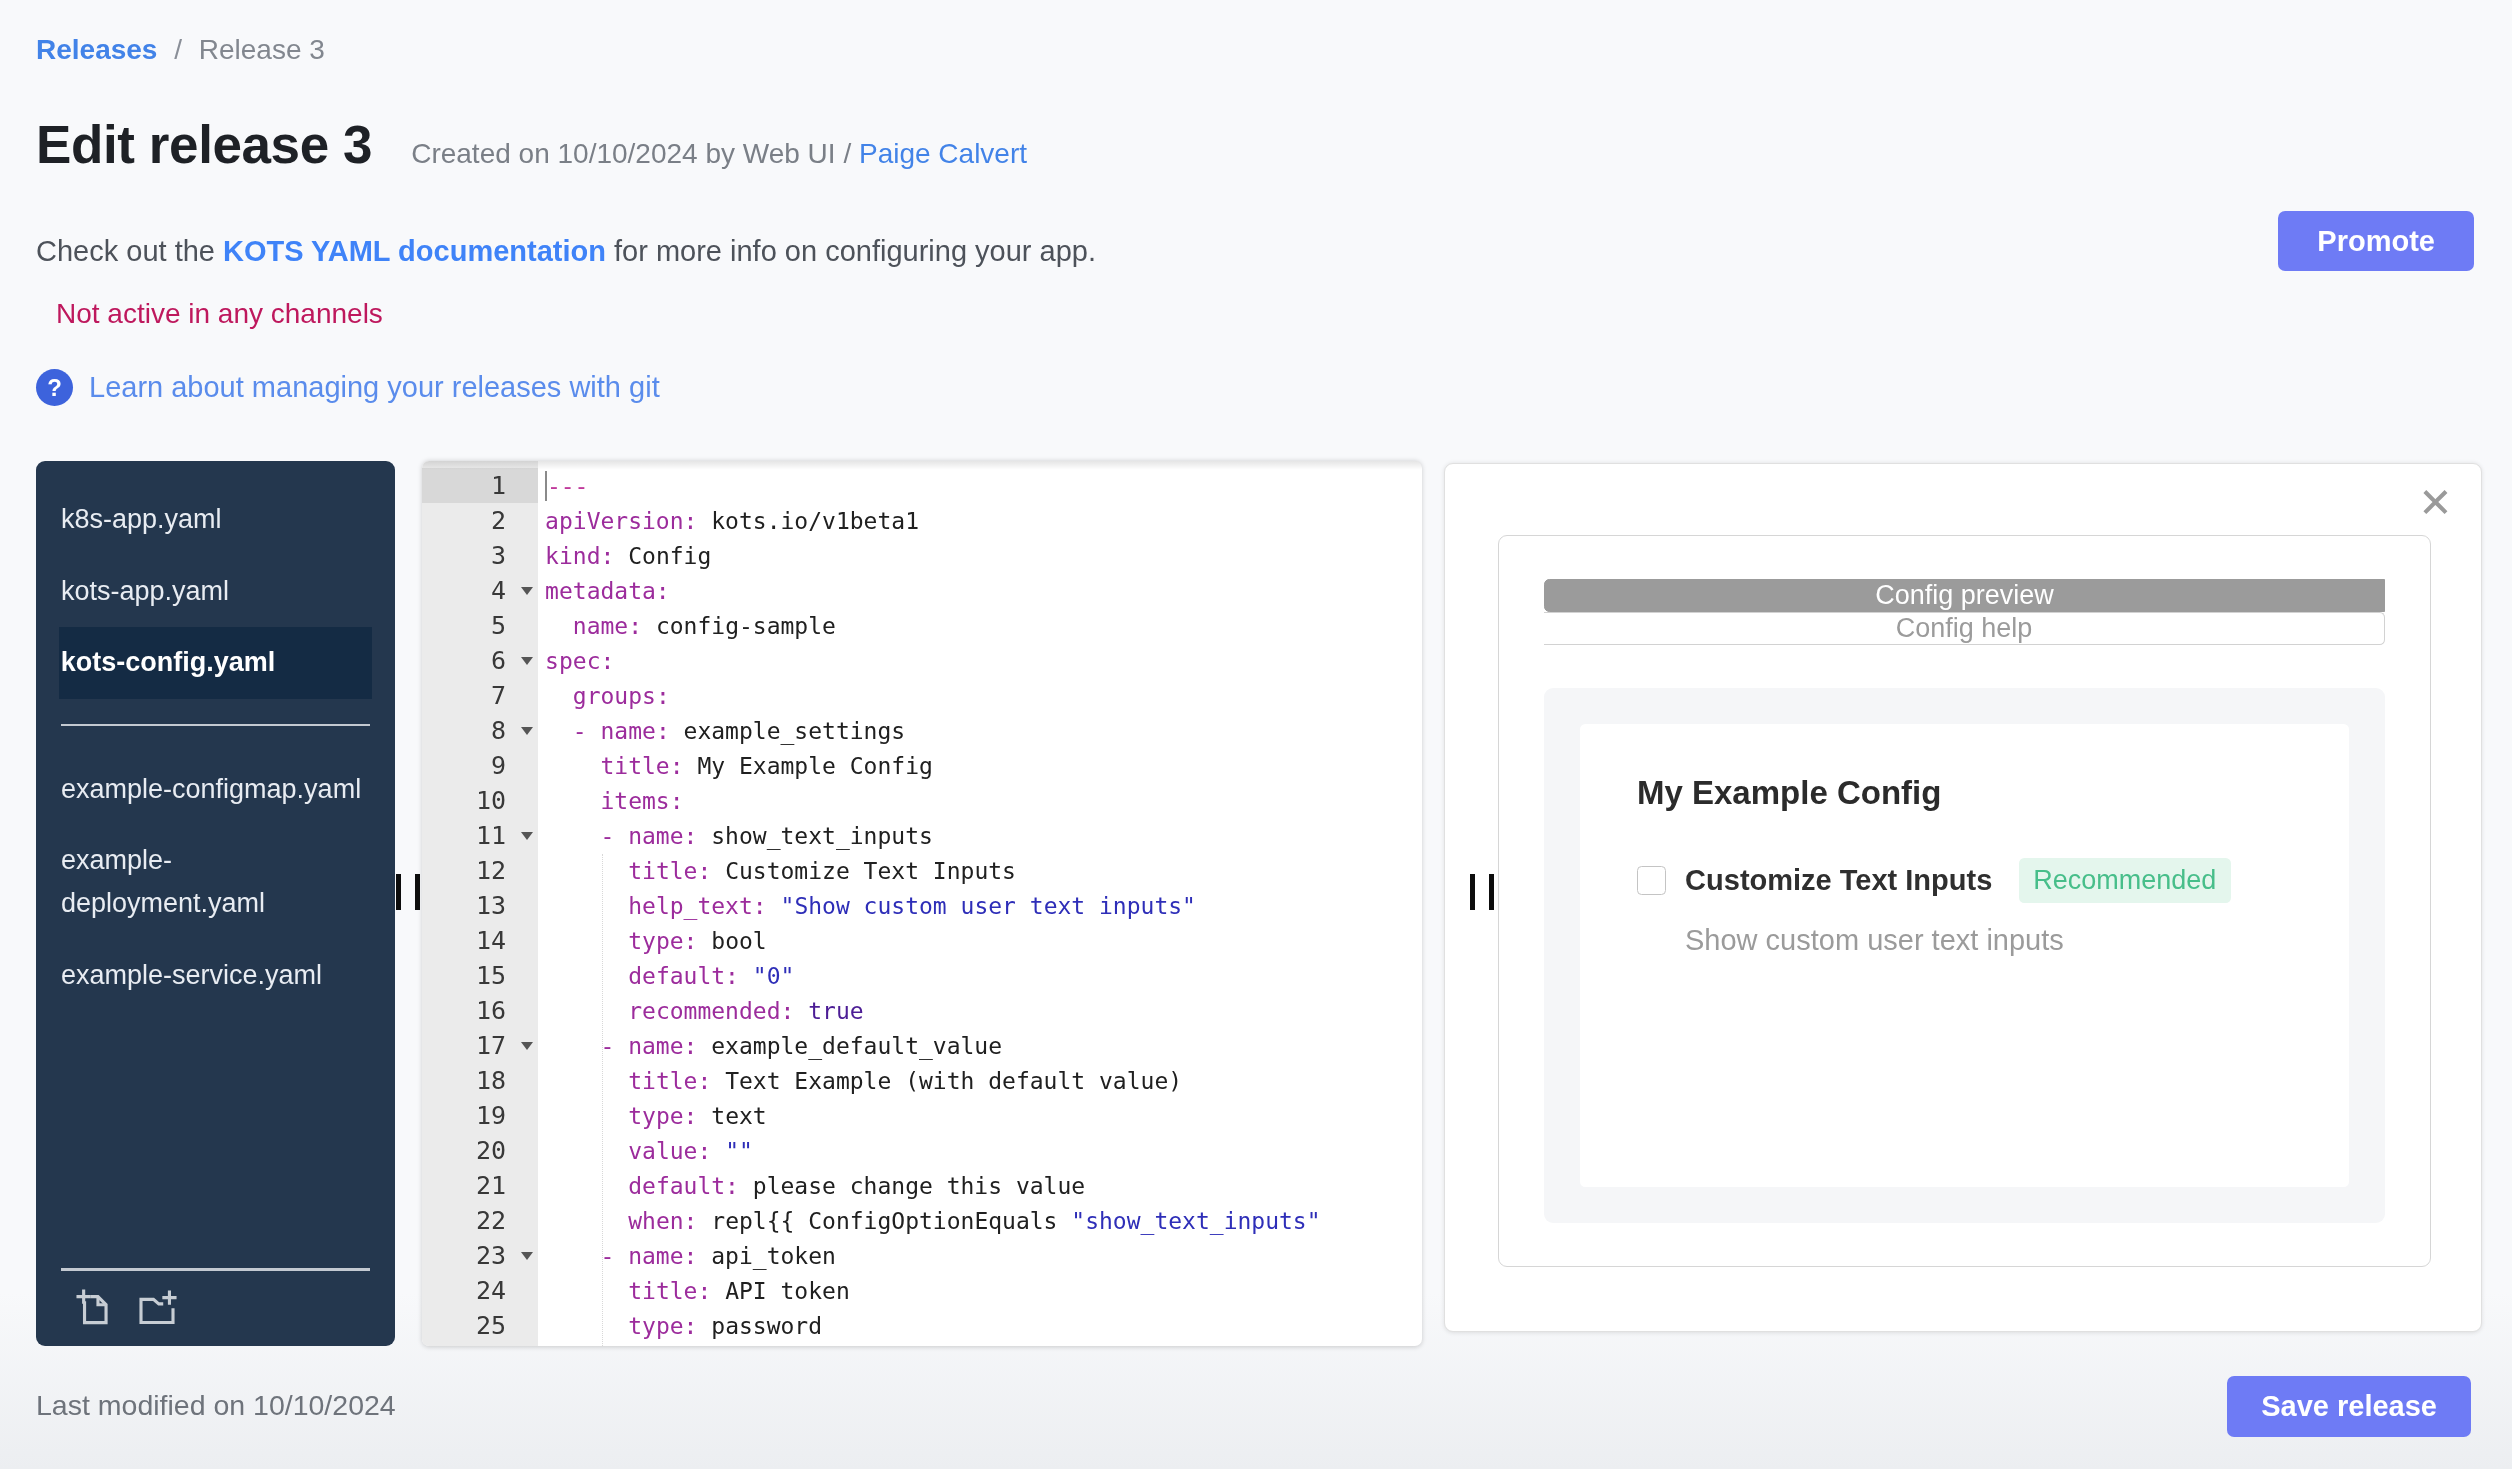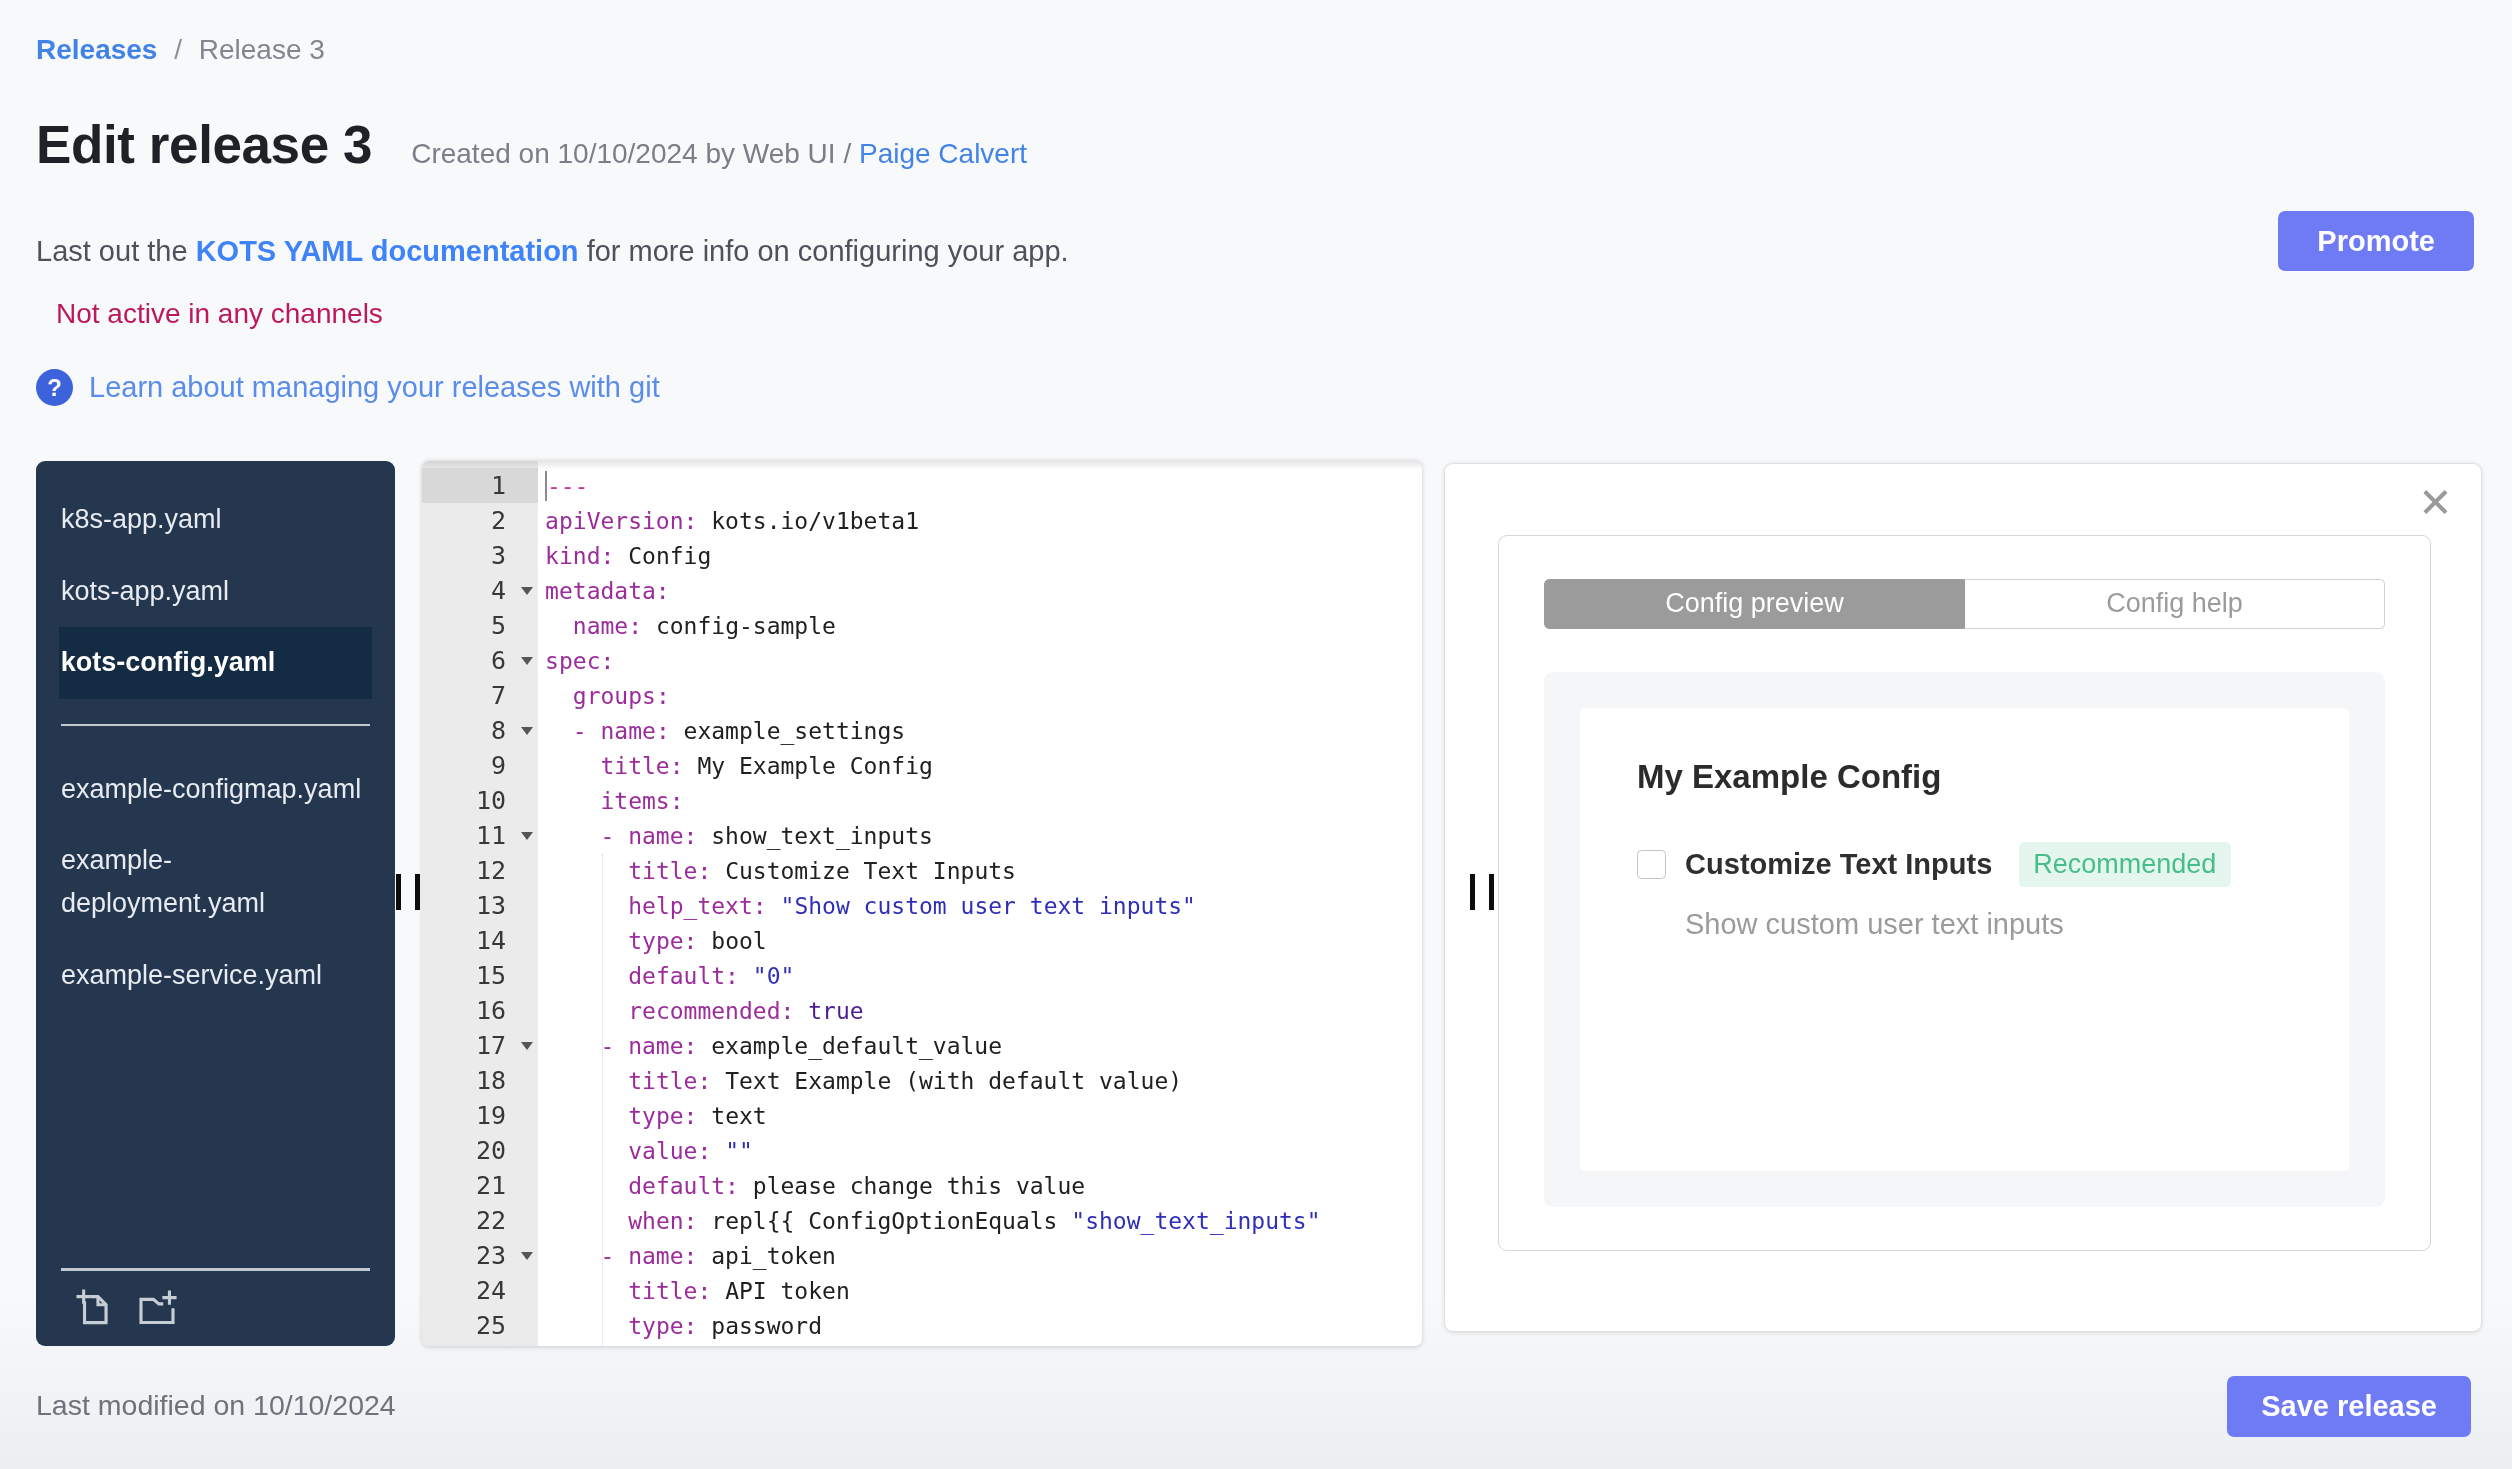--- a/index.html
+++ b/index.html
@@ -66,21 +66,21 @@
   .tok-str  { color:#2E2EB8; }
   .tok-bool { color:#4c1d95; }
   .tok-doc  { color:#C0399B; }
   
   .preview-panel { width:1038px; flex:none; background:#fff; border:0.9px solid #E0E0E0;
                    border-radius:9px; margin:1.8px 0 14.3px; position:relative;
                    box-shadow:0 0.9px 4.5px rgba(0,0,0,0.10); }
   .close-icon { position:absolute; top:19.6px; right:28.5px; font-size:41px; color:#9A9A9A;
                 font-family:"DejaVu Sans", sans-serif; cursor:pointer; line-height:1; }
   .cfg-card { margin:71px 50px 57px 53px; border:0.9px solid #D6D6D6; border-radius:9px; padding:43px 45px; }
-  .tab-bar { display:flex; }
+  .tab-bar { display:flex;flex-direction:column; }
   .cfg-tab { flex:1; height:50px; display:flex; align-items:center; justify-content:center;
              font-size:27px; color:#9B9B9B; background:#fff; border:0.9px solid #D2D2D2; cursor:pointer; }
   .cfg-tab:first-child { border-radius:5.3px 0 0 5.3px; }
   .cfg-tab:last-child { border-radius:0 5.3px 5.3px 0; border-left:none; }
   .cfg-tab.active { background:#9B9B9B; color:#fff; border-color:#9B9B9B; }
   .cfg-content { margin-top:43px; background:#F5F6F8; border-radius:9px; padding:36px; height:535px; }
   .cfg-inner { background:#fff; border-radius:5.3px; height:100%; padding:50px 57px; }
   .group-title { font-size:33px; font-weight:700; color:#2B2B2B; }
   .item-row { margin-top:46px; display:flex; align-items:center; gap:19.6px; }
   .checkbox { width:28.5px; height:28.5px; flex:none; border:1.8px solid #C4C4C4; border-radius:4.5px; background:#fff; cursor:pointer; }
@@ -107,21 +107,21 @@
 <div class="title-row">
   <div class="page-title">Edit release 3</div>
   <div class="created">
     <span>Created on 10/10/2024 by Web UI / </span><a class="inline-link">Paige Calvert</a>
   </div>
 </div>
 
 <button class="btn promote-btn">Promote</button>
 
 <div class="docs-line">
-  <span>Last out the </span><span class="docs-link">KOTS YAML documentation</span><span> for more info on configuring your app.</span>
+  <span>Check out the </span><span class="docs-link">KOTS YAML documentation</span><span> for more info on configuring your app.</span>
 </div>
 
 <div class="status-line">Not active in any channels</div>
 
 <div class="git-row">
   <div class="q-icon">?</div>
   <div class="git-link">Learn about managing your releases with git</div>
 </div>
 
 <div class="main">

